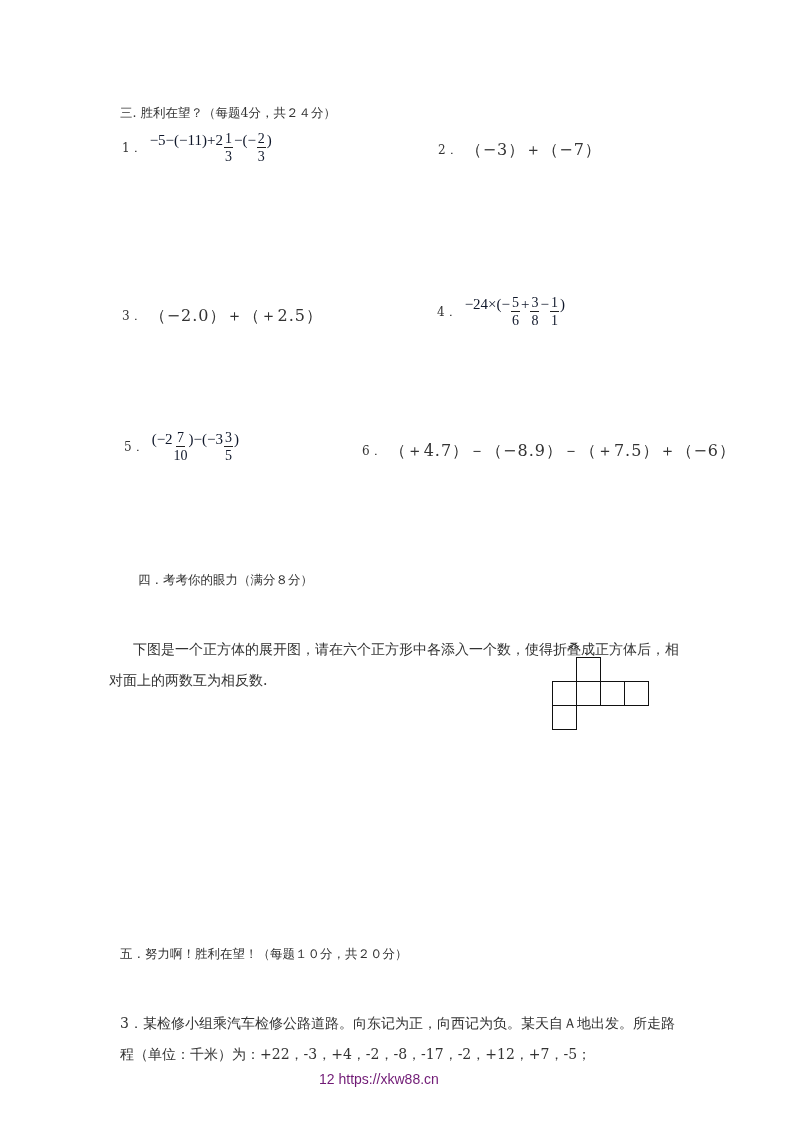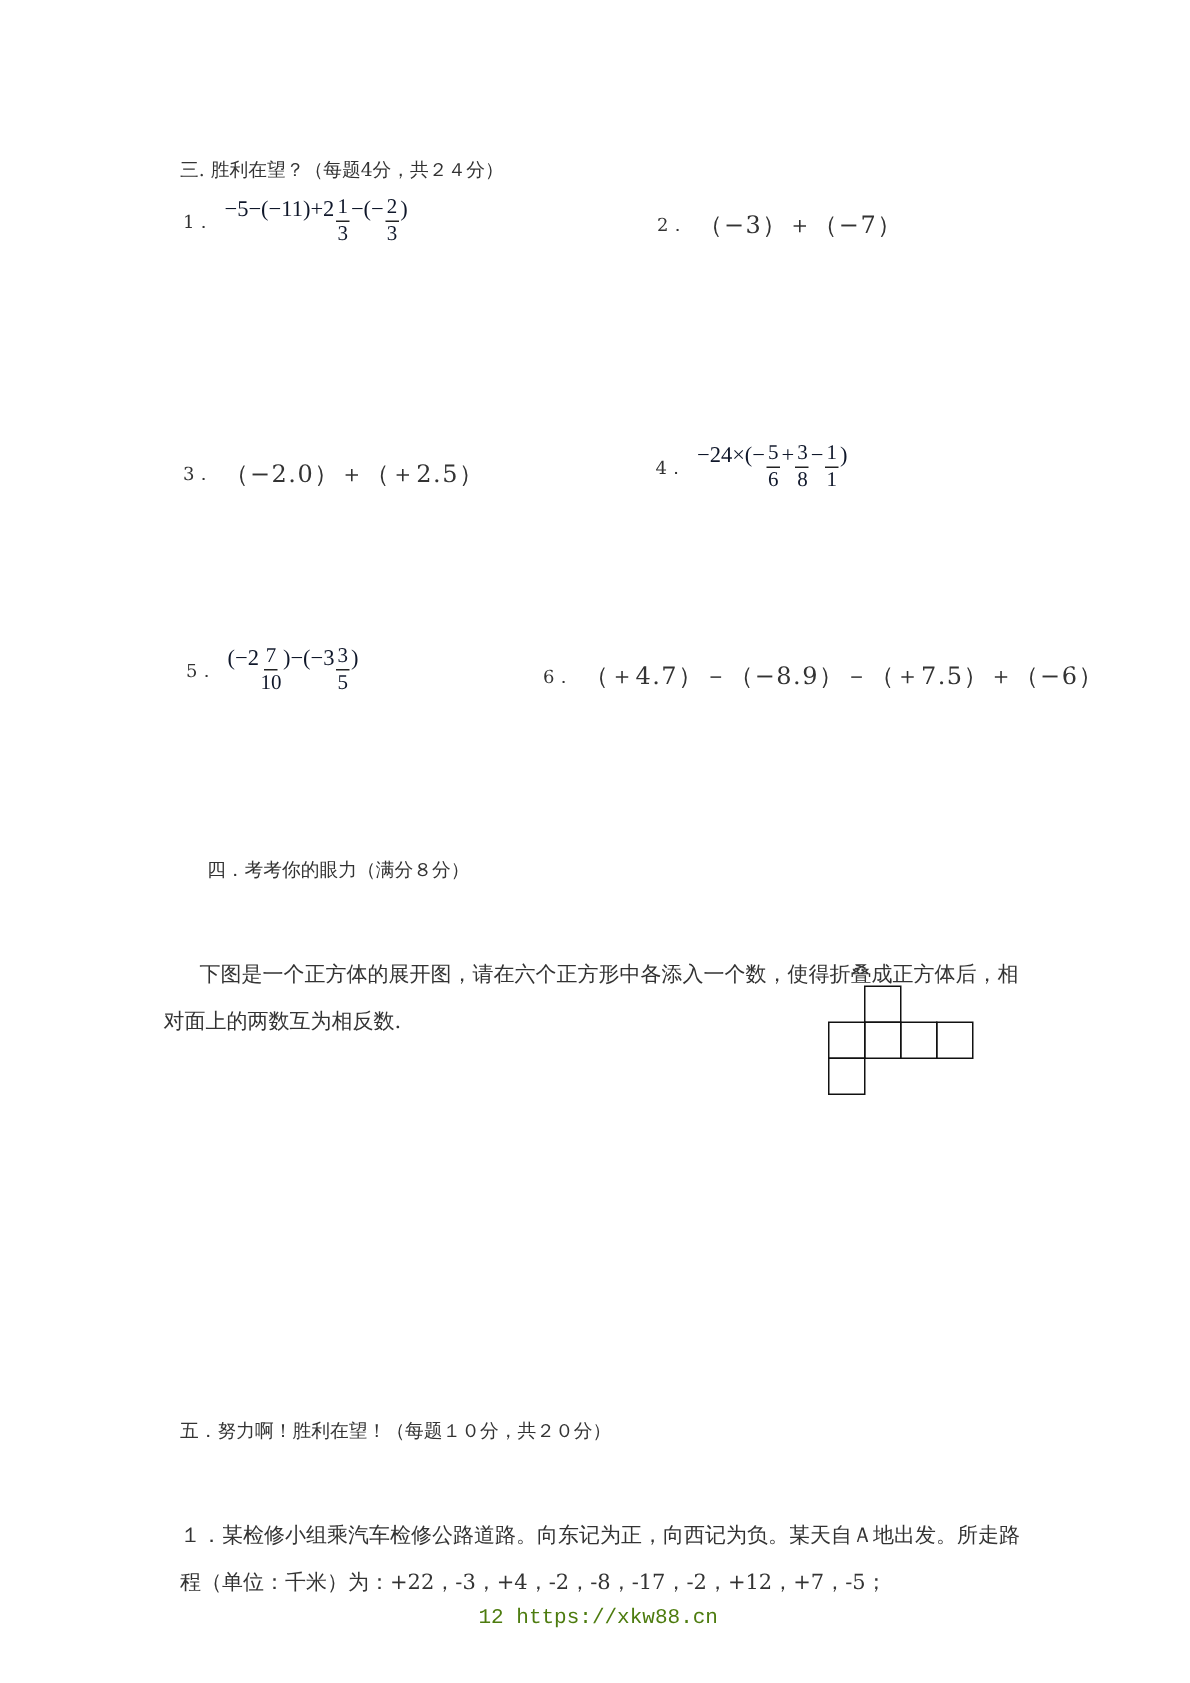--- a/index.html
+++ b/index.html
@@ -12,21 +12,21 @@
   .heading { font-size: 12.5px; color: #333; }
   .body-text { font-size: 14px; color: #333; margin-top: 38px; }
   .q { font-size: 12px; color: #333; display: flex; align-items: center; }
   .q .num { margin-right: 8px; font-family: "DejaVu Serif", serif; }
   .math { font-family: "Liberation Serif", serif; font-size: 15px; color: #0f172a; display: inline-flex; align-items: flex-start; }
   .frac { display: inline-flex; flex-direction: column; align-items: center; vertical-align: middle; margin: 0 1px; line-height: 1; }
   .frac .n { font-size: 14px; padding: 0 1px 1px; border-bottom: 1px solid #222; }
   .frac .d { font-size: 14px; padding-top: 2px; }
   .wide-text { font-family: "DejaVu Serif", serif; font-size: 16px; letter-spacing: 1px; color: #333; }
   .net-cell { position: absolute; width: 23px; height: 23px; border: 1px solid #111; box-sizing: content-box; }
-  .footer { font-family: Liberation Mono, monospace; font-size: 14px; color: #4d7c0f; }
+  .footer { font-family: Liberation Sans, sans-serif; font-size: 14px; color: #701a75; }
 </style>
 </head>
 <body>
 
 <div class="abs heading" style="left:120px; top:105px;">三. 胜利在望？（每题4分，共２４分）</div>
 
 <div class="abs q" style="left:122px; top:132px;">
   <span class="num">1．</span>
   <span class="math">
     <span>−5−(−11)+2</span>
@@ -104,16 +104,16 @@
 <div class="abs" style="left:552px; top:657px; width:98px; height:74px;">
   <div class="net-cell" style="left:24px; top:0px;"></div>
   <div class="net-cell" style="left:0px; top:24px;"></div>
   <div class="net-cell" style="left:24px; top:24px;"></div>
   <div class="net-cell" style="left:48px; top:24px;"></div>
   <div class="net-cell" style="left:72px; top:24px;"></div>
   <div class="net-cell" style="left:0px; top:48px;"></div>
 </div>
 
 <div class="abs heading" style="left:120px; top:946px;">五．努力啊！胜利在望！（每题１０分，共２０分）</div>
-<div class="abs body-text" style="left:120px; top:977px;">１．某检修小组乘汽车检修公路道路。向东记为正，向西记为负。某天自Ａ地出发。所走路</div>
+<div class="abs body-text" style="left:120px; top:977px;">3．某检修小组乘汽车检修公路道路。向东记为正，向西记为负。某天自Ａ地出发。所走路</div>
 <div class="abs body-text" style="left:120px; top:1008px;">程（单位：千米）为：+22，-3，+4，-2，-8，-17，-2，+12，+7，-5；</div>
 
 <div class="abs footer" style="left:319px; top:1071px;">12 https://xkw88.cn</div>
 
 </body></html>

